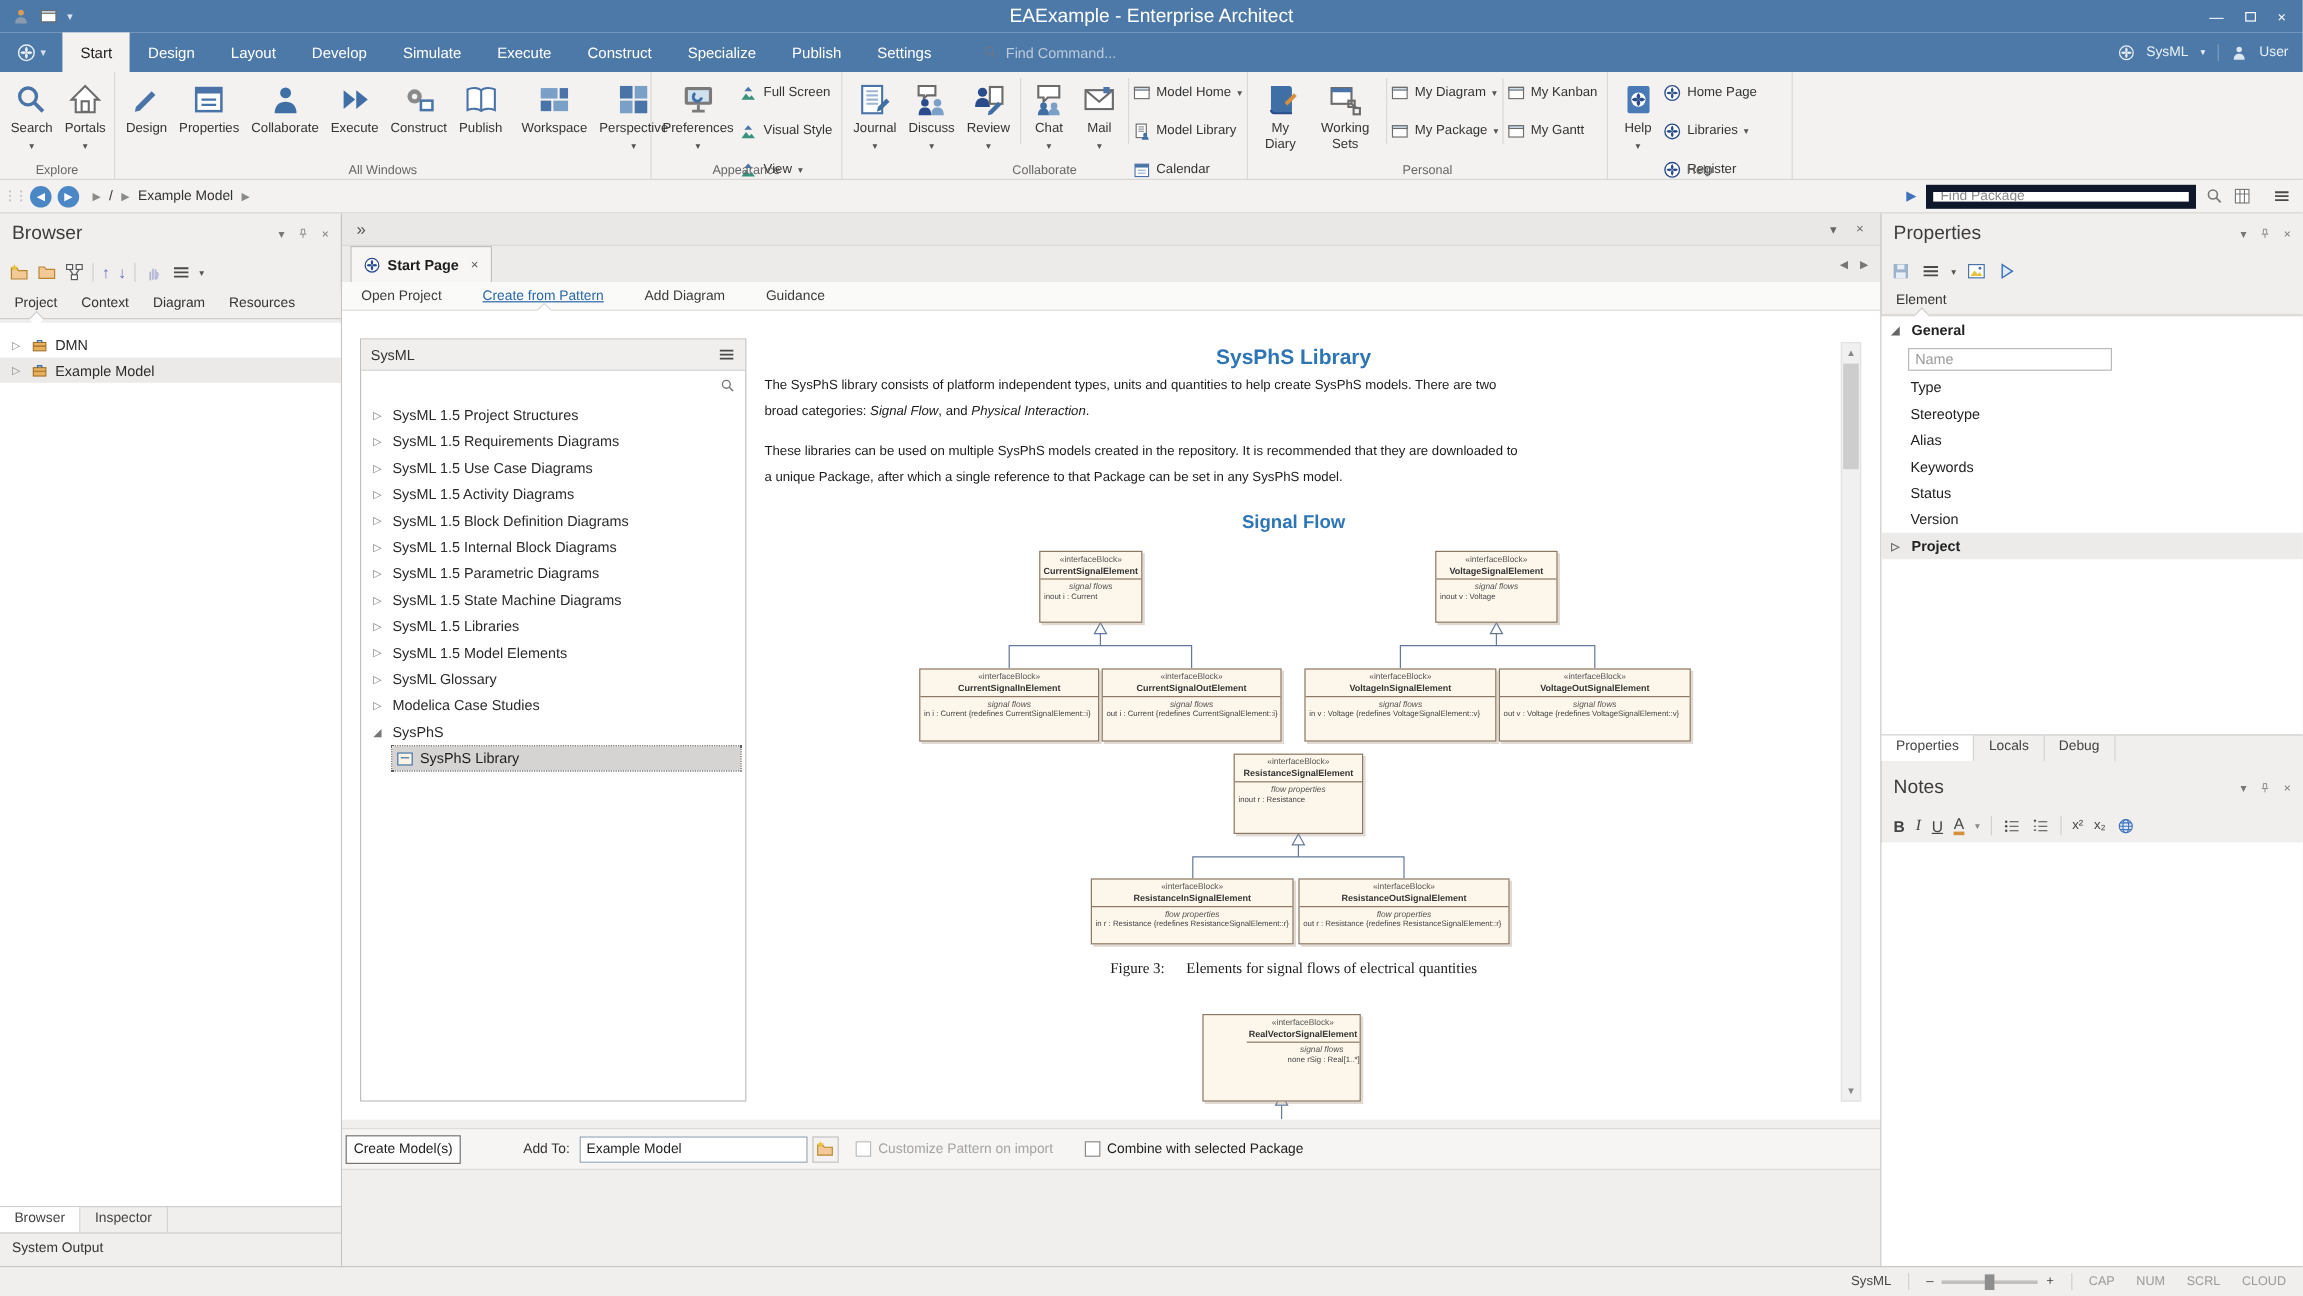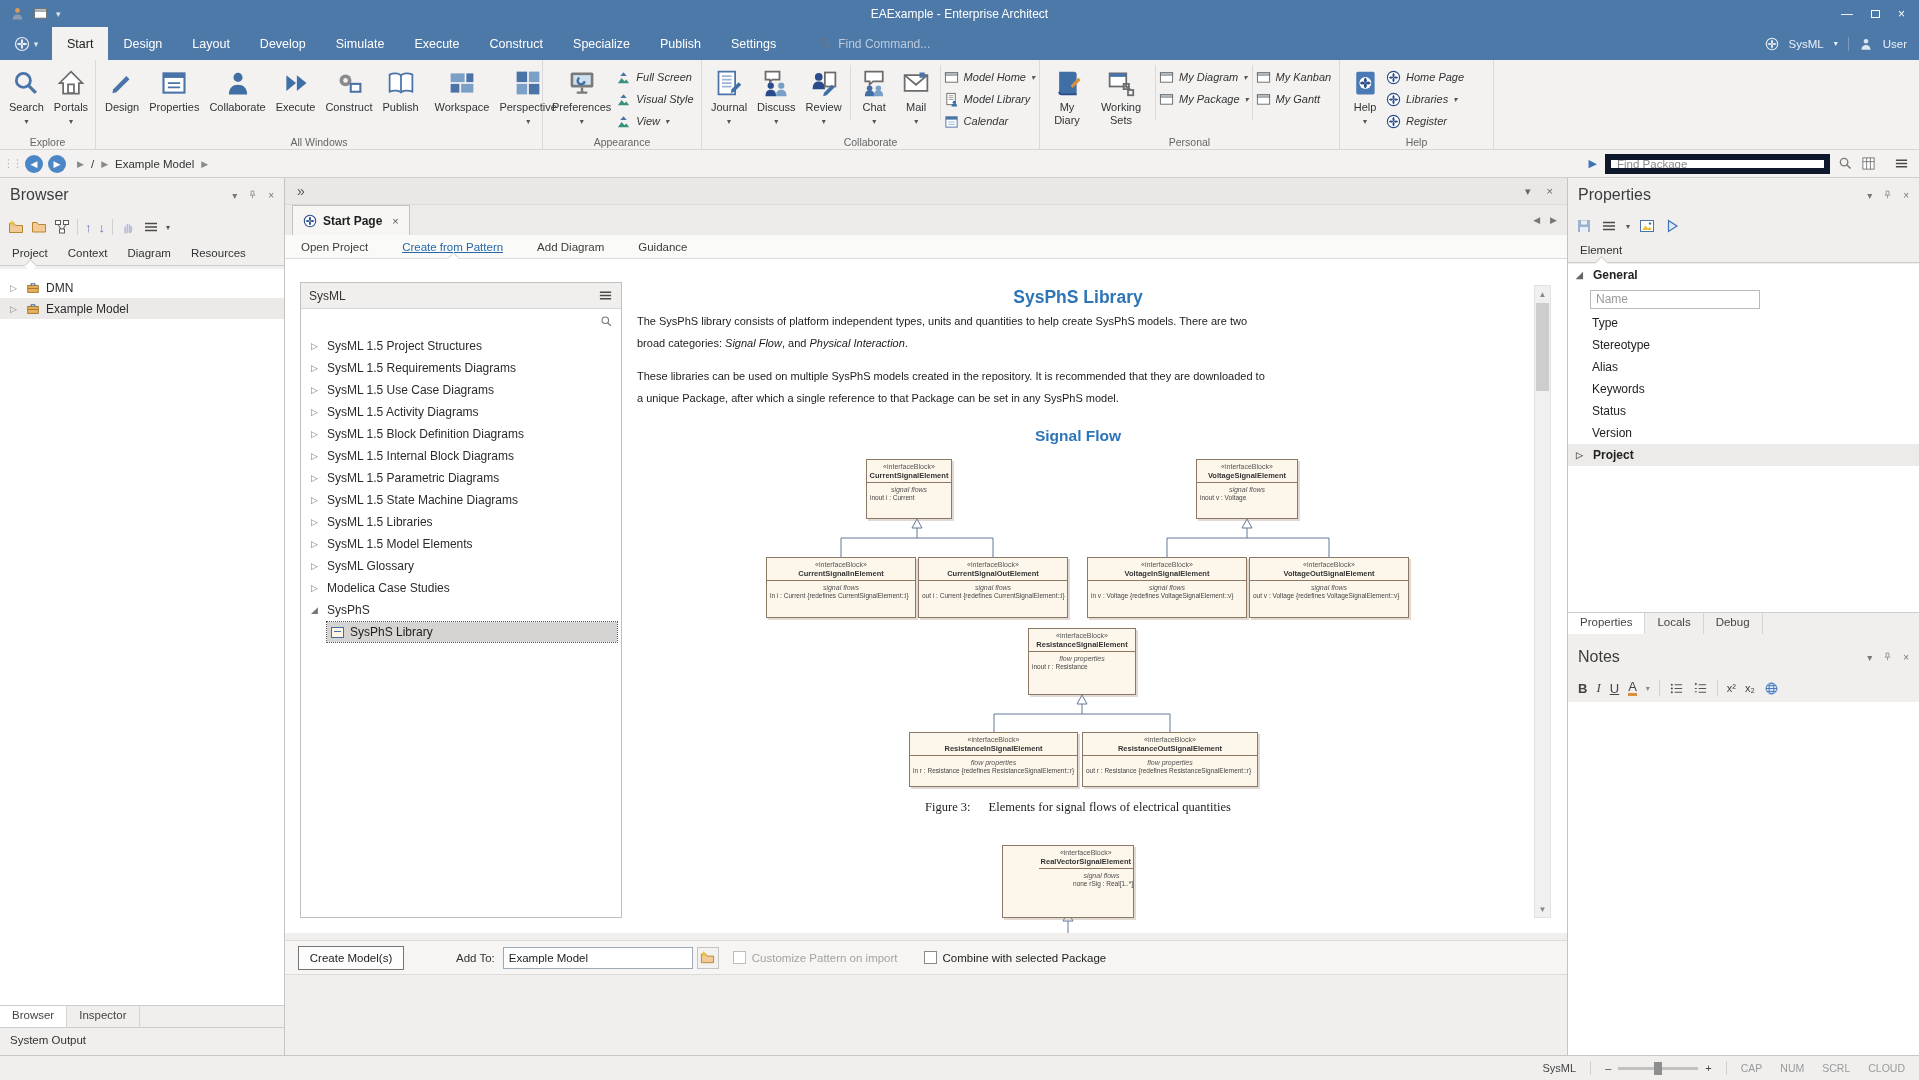--- a/index.html
+++ b/index.html
@@ -8,21 +8,21 @@
          font-family:"Liberation Sans", sans-serif; color:#333; }
   svg { display:block; }
   .hidden-defs { position:absolute; width:0; height:0; overflow:hidden; }
 
   
   .titlebar { position:absolute; left:0; top:0; width:1919px; height:27px; background:#4d79a8;
               display:flex; align-items:center; color:#fff; }
   .qat { display:flex; align-items:center; gap:8px; padding-left:10px; }
   .qat .ic16 { width:15px; height:15px; }
   .qat-caret { font-size:9px; color:#dce6f0; }
-  .win-title { position:absolute; left:0; right:0; text-align:center; font-size:12px; color:#fff; }
+  .win-title { position:absolute; left:0; right:0; text-align:center; font-size:16px; color:#fff; }
   .win-controls { margin-left:auto; display:flex; align-items:center; gap:18px; padding-right:14px; z-index:2; }
   .win-controls span { font-size:12px; color:#fff; }
   .restore-glyph { display:inline-block; width:9px; height:8px; border:1px solid #fff; }
 
   
   .tabrow { position:absolute; left:0; top:27px; width:1919px; height:33px; background:#4d79a8;
             display:flex; align-items:stretch; }
   .app-btn { width:52px; display:flex; align-items:center; justify-content:center; gap:4px; }
   .app-btn .ic16 { width:16px; height:16px; }
   .app-caret { color:#d7e2ee; font-size:9px; }
@@ -41,21 +41,21 @@
   .rgroup { position:relative; height:100%; border-right:1px solid #dbd9d7; padding:3px 4px 15px 4px;
             display:flex; align-items:flex-start; }
   .rgroup-label { position:absolute; left:0; right:0; bottom:1px; text-align:center; font-size:10.5px; color:#666; }
   .big-btn { display:flex; flex-direction:column; align-items:center; padding:1px 5px; font-size:11px;
              color:#333; text-align:center; line-height:13px; }
   .big-btn .bicon { width:32px; height:32px; margin:3px 0 2px 0; display:flex; align-items:center; justify-content:center; }
   .ic30 { width:28px; height:28px; }
   .bcaret { font-size:8px; color:#555; margin-top:1px; height:9px; }
   .bcaret.none { visibility:hidden; }
   .rsep { width:1px; background:#dbd9d7; margin:2px 3px 14px 3px; align-self:stretch; }
-  .small-stack { display:flex; flex-direction:column; gap:4px; padding-top:5px;font-style:italic; }
+  .small-stack { display:flex; flex-direction:column; gap:14px; padding-top:5px; }
   .small-btn { display:flex; align-items:center; gap:5px; height:18px; font-size:11px; color:#333; white-space:nowrap; }
   .ics { width:15px; height:15px; flex:none; }
   .scaret { font-size:8px; color:#555; }
 
   
   .navrow { position:absolute; left:0; top:150px; width:1919px; height:28px; background:#f3f2f1;
             border-bottom:1px solid #cfcdcb; display:flex; align-items:center; font-size:11.5px; }
   .grip { color:#b5b3b1; font-size:11px; letter-spacing:-2px; padding:0 4px 0 3px; }
   .nav-circ { width:18px; height:18px; border-radius:50%; background:#4c87c5; color:#fff; display:flex;
               align-items:center; justify-content:center; font-size:9px; margin-right:5px; }
@@ -153,21 +153,21 @@
 
   
   .vscroll { position:absolute; right:16px; top:26px; width:17px; height:633px; background:#f0f0f0; border:1px solid #e2e2e2; }
   .vs-arrow { height:16px; display:flex; align-items:center; justify-content:center; font-size:8px; color:#888; }
   .vs-thumb { position:absolute; left:1px; right:1px; top:17px; height:88px; background:#cdcdcd; }
   .vs-bottom { position:absolute; bottom:0; left:0; right:0; }
 
   
   .create-bar { position:absolute; left:0; right:0; top:762px; height:35px; background:#f6f5f4;
                 border-top:1px solid #dedcda; border-bottom:1px solid #dedcda; display:flex; align-items:center; font-size:11.5px; }
-  .create-btn { width:106px; height:24px; margin-left:13px; background:#fdfdfd; border:1px solid #747474;
+  .create-btn { width:96px; height:24px; margin-left:3px; background:#fdfdfd; border:1px solid #747474;
                 font-size:11.5px; color:#1d1d1d; display:flex; align-items:center; justify-content:center; }
   .addto-label { margin-left:52px; color:#333; }
   .addto-input { width:190px; height:22px; margin-left:8px; border:1px solid #9aa8b8; background:#fff;
                  font-size:11.5px; padding:0 5px; font-family:"Liberation Sans",sans-serif; color:#1d1d1d; }
   .folder-btn { margin-left:4px; width:22px; height:22px; border:1px solid #c6c4c2; background:#f3f2f1;
                 display:flex; align-items:center; justify-content:center; }
   .folder-btn .ics { width:15px; height:15px; }
   .chk { display:flex; align-items:center; gap:6px; }
   .chk-box { width:13px; height:13px; border:1px solid #8a8a8a; background:#fff; }
   .chk.disabled { color:#a3a3a3; }

